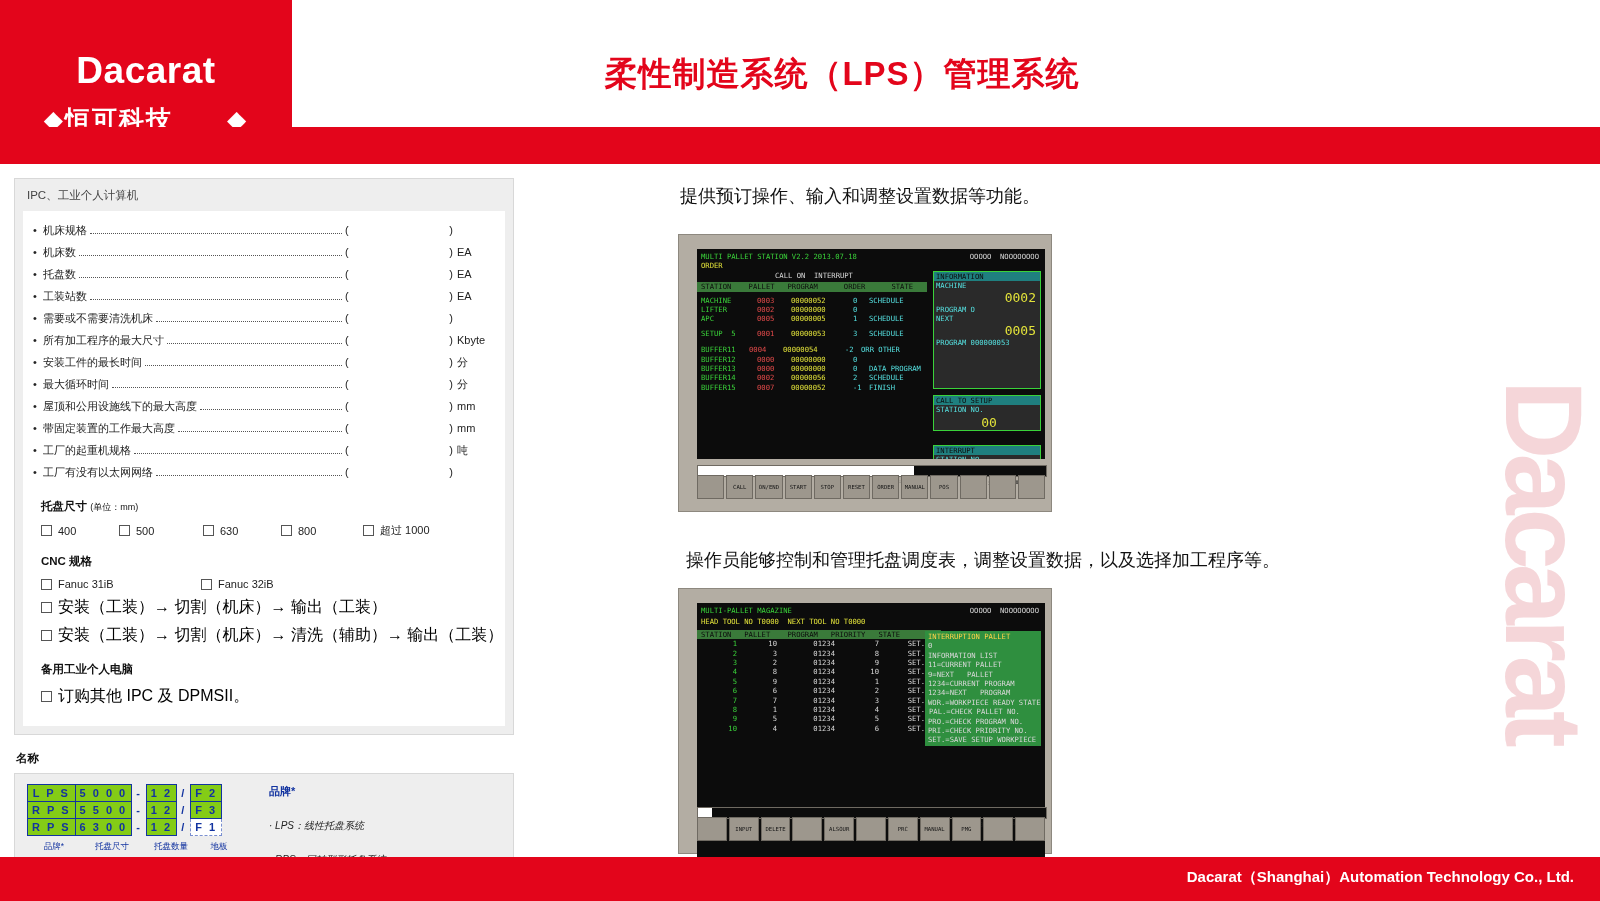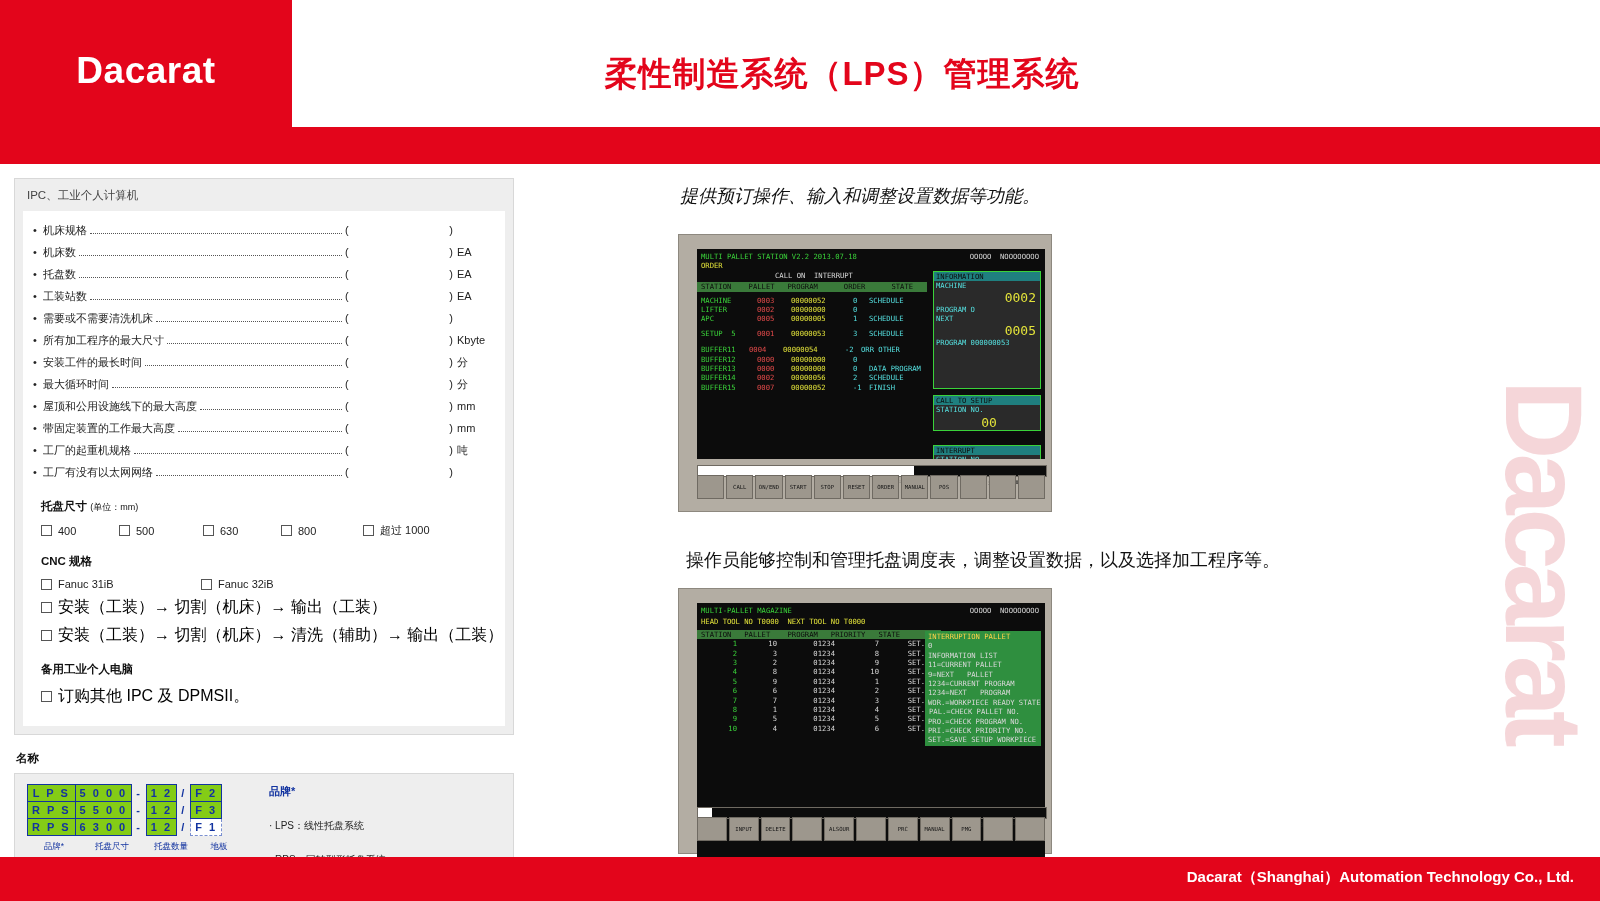--- a/index.html
+++ b/index.html
@@ -112,26 +112,26 @@
   }
   .cellbox{border:1px solid #1233a0;background:#84cc16;padding:2px 6px;margin-left:42px;}
   .dashbox{border:1px dashed #7a8fd0;background:#ffffff;padding:2px 6px;color:#8e9fd8;}
   .sep{color:#1233a0;font-weight:bold;padding:0 2px;}
   .model-caption{
     display:flex;font-size:8.5px;color:#1233a0;margin-top:5px;
   }
   .model-caption span{text-align:center;}
   .brand-note{margin-left:30px;font-size:10px;color:#222;}
   .brand-note .b{color:#1233a0;font-weight:bold;font-size:11px;margin-bottom:6px;display:block;}
-  .brand-note div{margin-top:20px;}
+  .brand-note div{margin-top:20px;font-style:italic;}
   
   .right-text{
     position:absolute;font-size:18px;color:#111;
   }
-  .rt1{left:680px;top:184px;font-style:italic;}
+  .rt1{left:680px;top:184px;}
   .rt2{left:686px;top:548px;}
   
   .screen{
     position:absolute;background:#b3ada3;border:1px solid #8d887f;
     font-family:"DejaVu Sans Mono","Liberation Mono",monospace;
   }
   .scr1{left:678px;top:234px;width:372px;height:276px;}
   .scr2{left:678px;top:588px;width:372px;height:264px;}
   .scr-inner{
     position:absolute;left:8px;top:6px;right:8px;bottom:6px;
@@ -174,20 +174,21 @@
   .footer-txt{
     position:absolute;right:26px;top:11px;color:#ffffff;font-size:15px;font-weight:bold;
   }
 </style>
 </head>
 <body>
 
 <div class="header">
   <div class="logo-block"></div>
   <div class="logo-main">Dacarat</div>
+  <div class="logo-sub">◆恒可科技　　◆</div>
   <div class="page-title">柔性制造系统（LPS）管理系统</div>
 </div>
 <div class="red-bar">
   <div class="diamonds">
     <span></span>
       <span></span>
       <span></span>
   </div>
 </div>
 <div class="logo-block2"></div>

